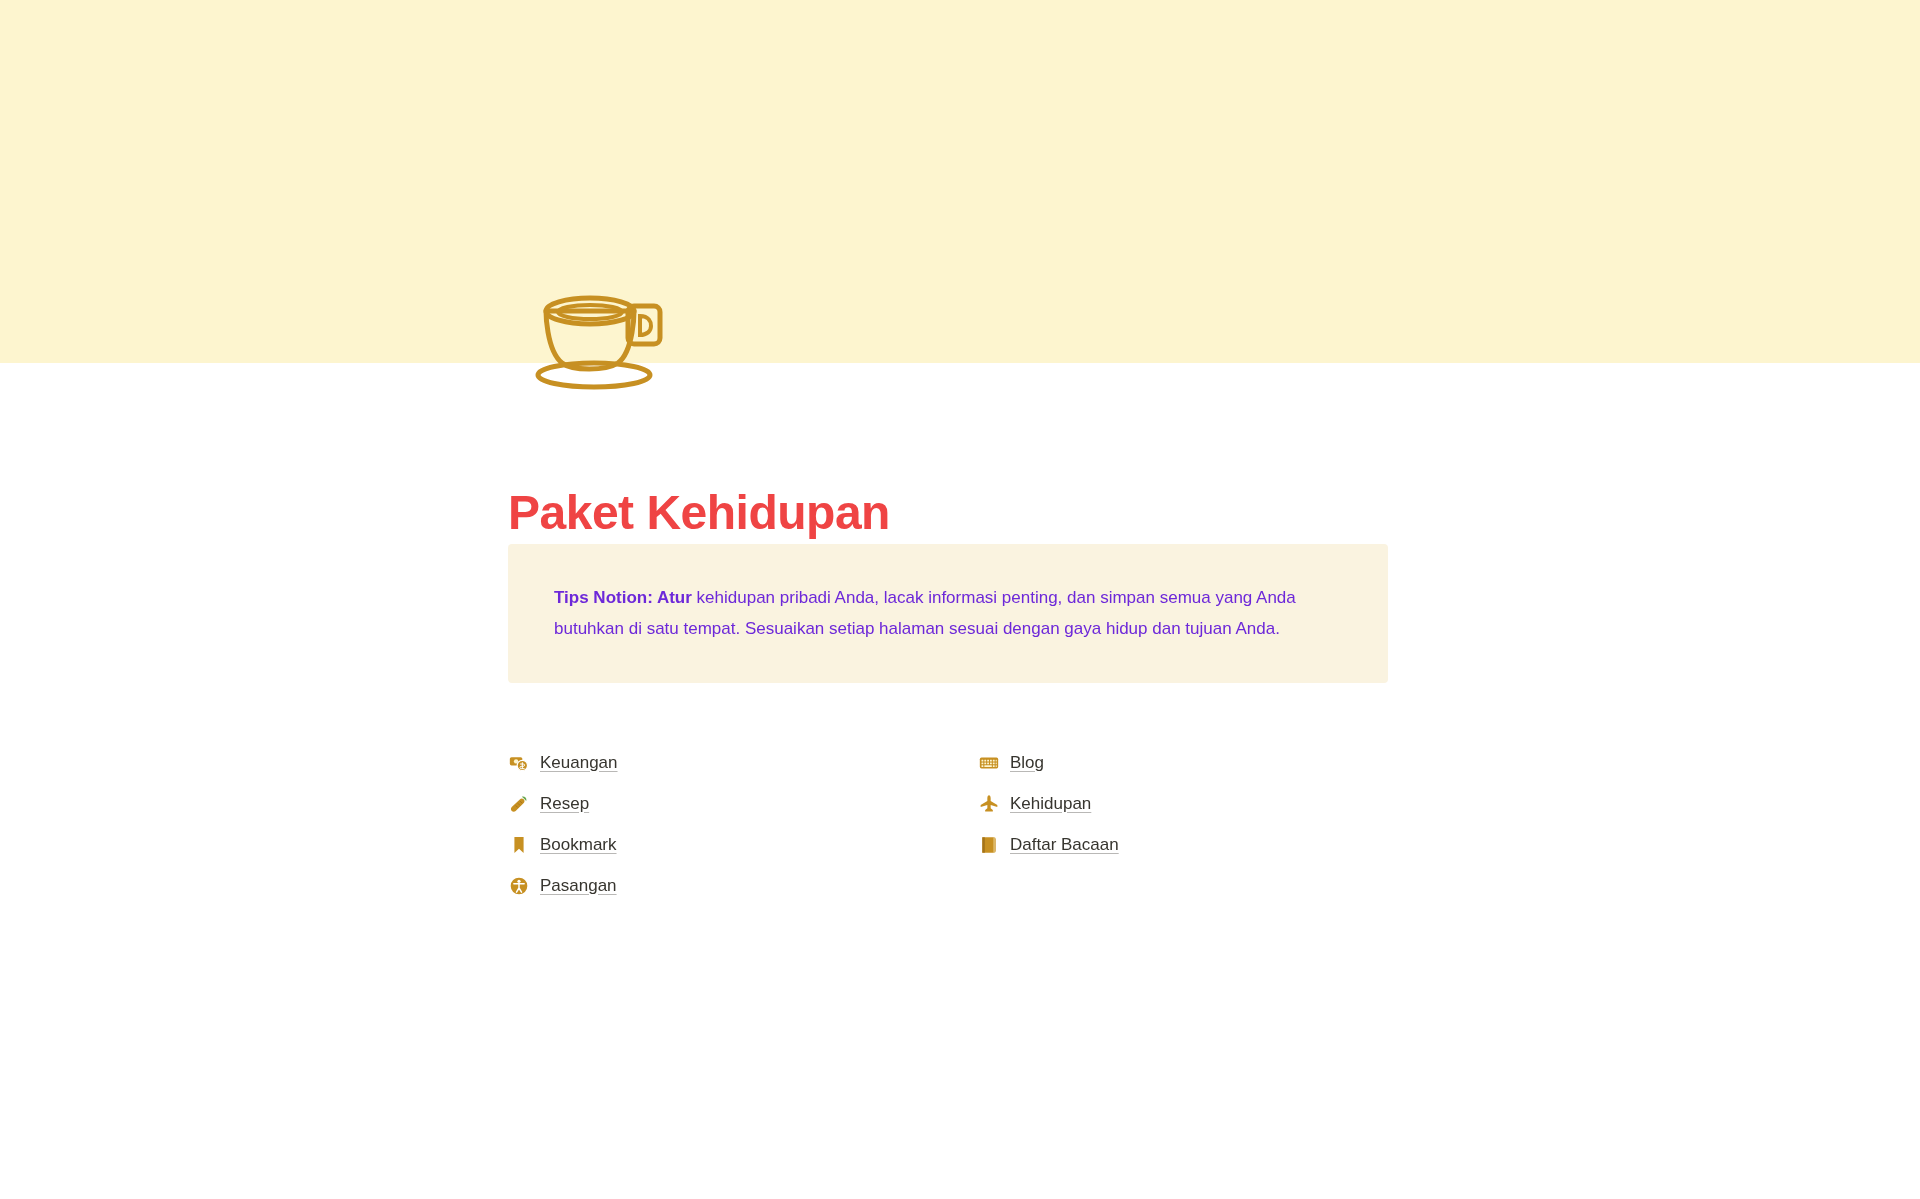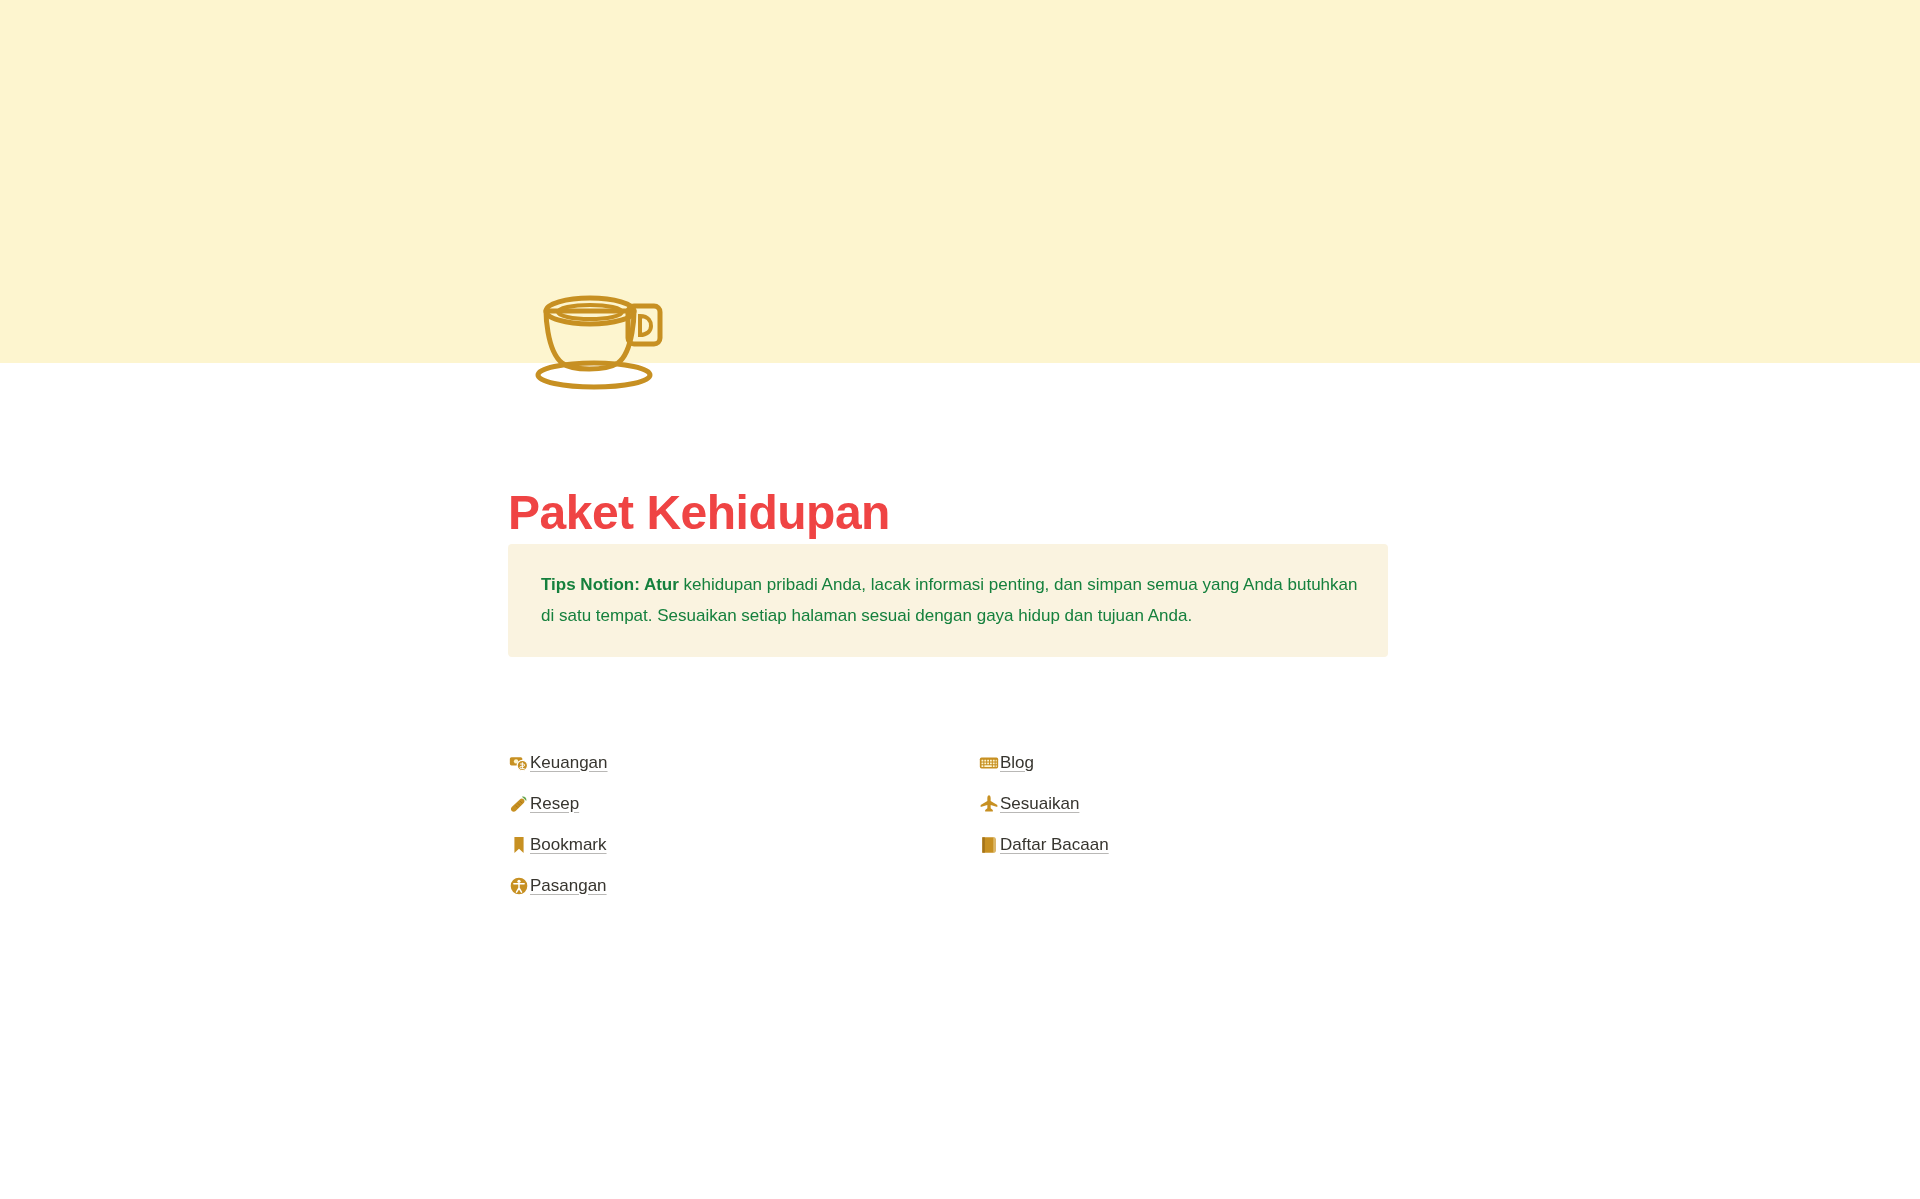--- a/index.html
+++ b/index.html
@@ -65,24 +65,24 @@
     position: absolute;
     left: 508px;
     top: 544px;
     width: 880px;
     box-sizing: border-box;
     padding: 25px 30px 26px 33px;
     background: #faf3e0;
     border-radius: 4px;
   }
   .callout p {
-    margin: 0;
+    margin: 13px;
     font-size: 17px;
     line-height: 31px;
-    color: #15803d;
+    color: #6d28d9;
   }
   .callout .lead {
     font-weight: bold;
   }
 
   
   .links {
     position: absolute;
     left: 508px;
     top: 742px;
@@ -93,20 +93,21 @@
   .link-col {
     width: 480px;
     display: flex;
     flex-direction: column;
     gap: 0;
   }
   .link-row {
     display: flex;
     align-items: center;
     height: 41px;
+    gap: 10px;
   }
   .link-icon {
     width: 22px;
     height: 22px;
     flex: 0 0 22px;
     display: flex;
     align-items: center;
     justify-content: center;
     color: #c79022;
   }
@@ -230,21 +231,21 @@
           </span>
           <span class="link-label">Blog</span>
         </div>
 
         <div class="link-row">
           <span class="link-icon">
             <svg width="20" height="20" viewBox="0 0 24 24" fill="none" xmlns="http://www.w3.org/2000/svg">
               <path d="M12 1.6c1.1 0 2 1.5 2 3.4v3.3l8 4.8v2.4l-8-2.4v4l2.6 2v1.9L12 20.9l-4.6 0.1v-1.9l2.6-2v-4l-8 2.4v-2.4l8-4.8V5c0-1.9.9-3.4 2-3.4z" fill="#c79022"></path>
             </svg>
           </span>
-          <span class="link-label">Sesuaikan</span>
+          <span class="link-label">Kehidupan</span>
         </div>
 
         <div class="link-row">
           <span class="link-icon">
             <svg width="20" height="20" viewBox="0 0 24 24" fill="none" xmlns="http://www.w3.org/2000/svg">
               <path d="M4 2.8h14a2 2 0 012 2v14.4a2 2 0 01-2 2H4V2.8z" fill="#c79022"></path>
               <rect x="4" y="2.8" width="3" height="18.4" fill="#a4731a"></rect>
               <rect x="17.4" y="2.8" width="1.4" height="18.4" fill="#fdf5cf" opacity="0.6"></rect>
             </svg>
           </span>

